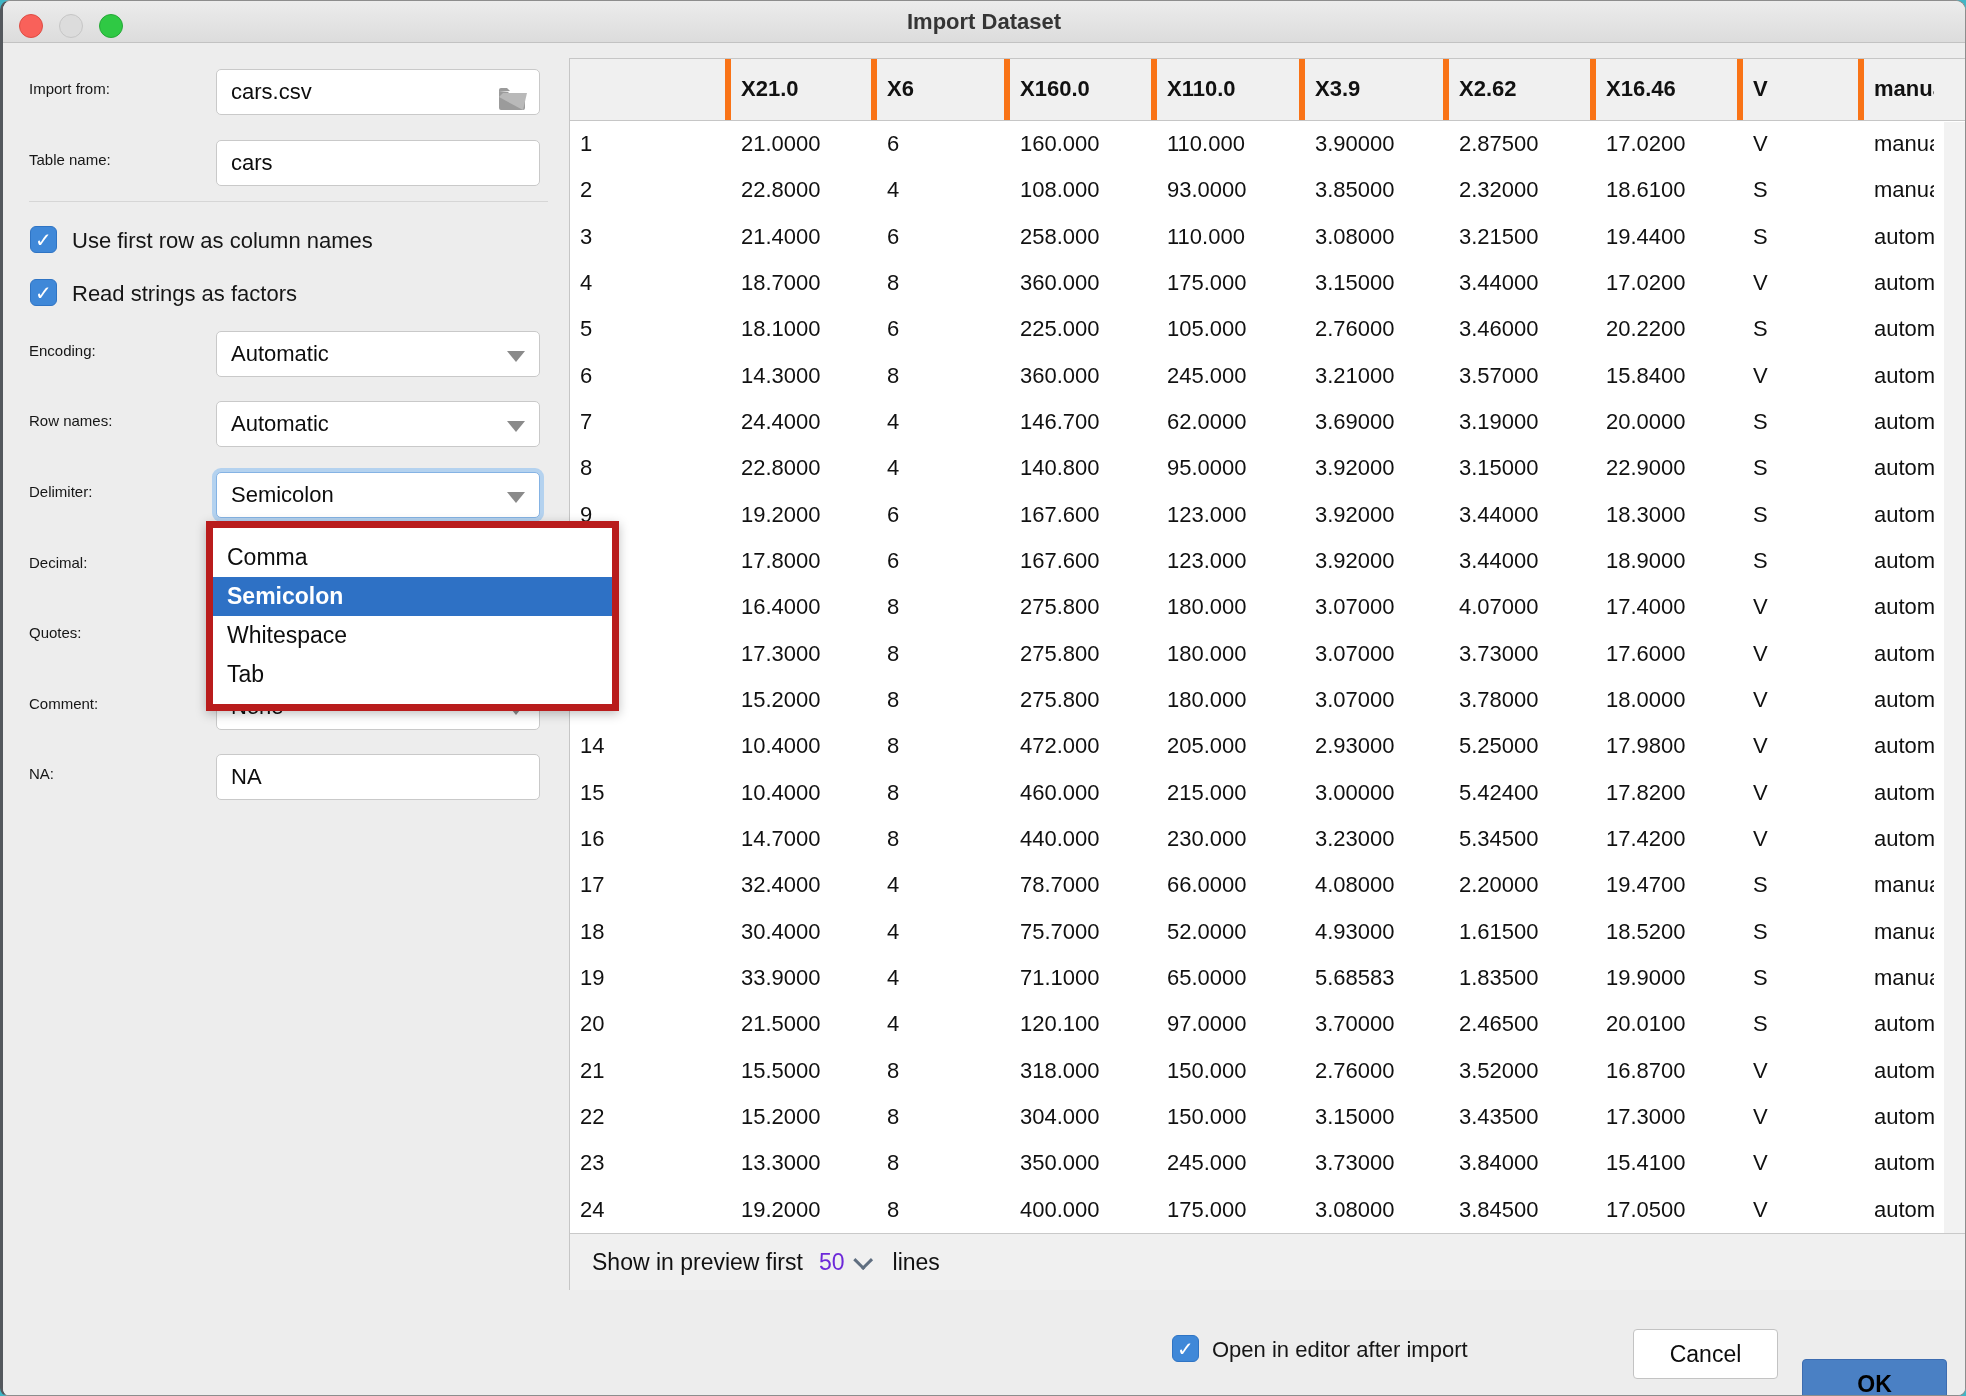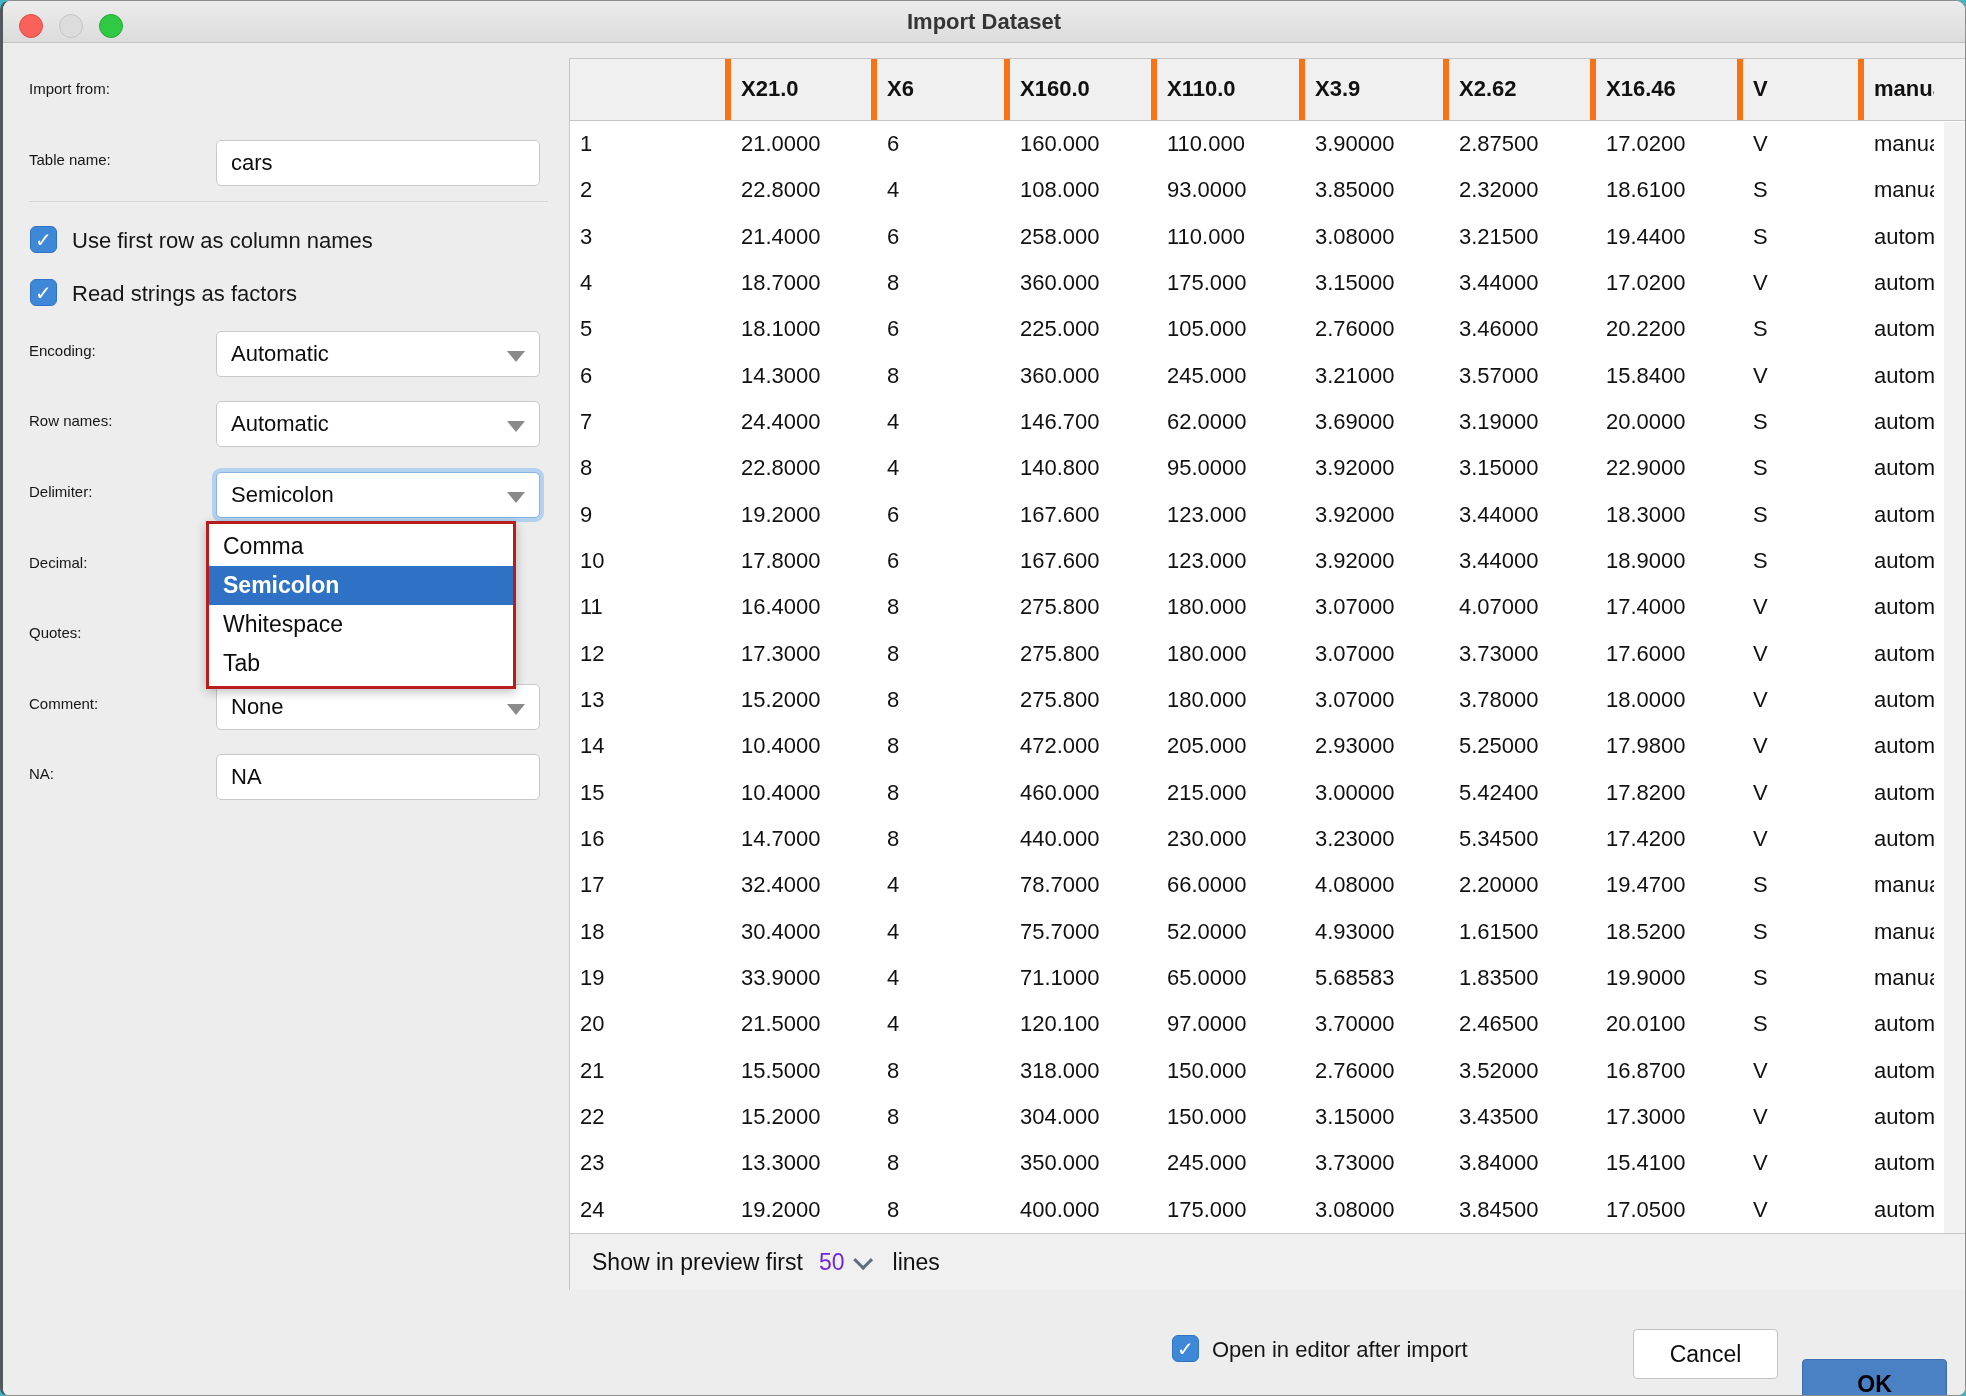--- a/index.html
+++ b/index.html
@@ -51,24 +51,24 @@
   .sep{ position:absolute; left:26px; width:519px; height:1px; background:#d6d6d6; top:200px;}
   .cb{
     position:absolute; width:27px; height:27px; border-radius:6px;
     background:#3f88d8; border:1px solid #2f74c4;
     color:#fff; font-size:20px; font-weight:bold; text-align:center; line-height:26px;
   }
   .cb-label{ position:absolute; font-size:22px; color:#161616; }
   .folder-icon{ position:absolute; right:12px; top:11px; }
   
   .popup{
-    position:absolute; left:203px; top:520px; width:310px;
-    background:#fff; border:3px solid #b91c1c;
+    position:absolute; left:203px; top:520px; width:413px;
+    background:#fff; border:7px solid #b91c1c;
     box-shadow:0 3px 10px rgba(0,0,0,.25);
-    padding:3px 0; z-index:30;
+    padding:10px 0; z-index:30;
   }
   .pop-item{
     height:39px; line-height:39px; padding-left:14px;
     font-size:23px; color:#0d0d0d; white-space:nowrap;
   }
   .pop-item.selected{ background:#2e71c5; color:#fff; font-weight:600; }
   
   .tablewrap{
     position:absolute; left:566px; top:57px; width:1400px; height:1234px;
     background:#fff; border:1px solid #c6c6c6; border-right:none;
@@ -118,20 +118,30 @@
 <div class="window">
 
   <div class="titlebar">
     <div class="tl close"></div>
     <div class="tl min"></div>
     <div class="tl zoom"></div>
     <div class="title">Import Dataset</div>
   </div>
 
   <div class="lbl" style="top:79px">Import from:</div>
+  <div class="field" style="top:68px">
+    <span>cars.csv</span>
+    <span class="folder-icon">
+      <svg width="30" height="24" viewBox="0 0 30 24">
+        <path d="M2 6 h9 l3 3 h14 v13 a2 2 0 0 1 -2 2 h-22 a2 2 0 0 1 -2 -2 z" fill="#9b9b9b"></path>
+        <path d="M2 6 v-2 a2 2 0 0 1 2-2 h6 l3 3" fill="#9b9b9b"></path>
+        <path d="M2 11 l4-4 h24 l-4 17" fill="#b9b9b9"></path>
+      </svg>
+    </span>
+  </div>
 
   <div class="lbl" style="top:150px">Table name:</div>
   <div class="field" style="top:139px">
     <span>cars</span>
   </div>
 
   <div class="sep"></div>
 
   <div class="cb" style="left:27px; top:225px">✓</div>
   <div class="cb-label" style="left:69px; top:227px">Use first row as column names</div>

